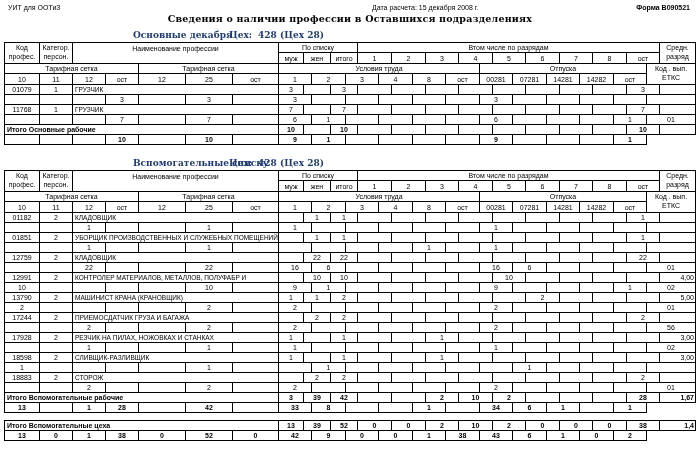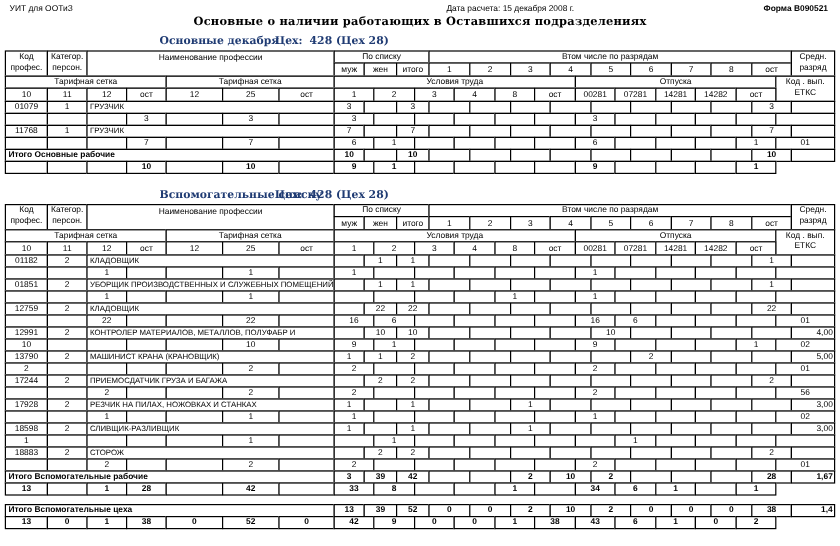--- a/index.html
+++ b/index.html
@@ -17,21 +17,21 @@
   .cell.r { text-align:right; padding-right:1px; }
   .b { font-weight:bold; }
   .name { font-size:6.5px; }
 </style>
 </head>
 <body>
 
 <div class="abs hdr-left">УИТ для ООТиЗ</div>
 <div class="abs hdr-date">Дата расчета: 15 декабря 2008 г.</div>
 <div class="abs hdr-form">Форма В090521</div>
-<div class="abs title">Основные о наличии работающих в Оставшихся подразделениях</div>
+<div class="abs title">Сведения о наличии профессии в Оставшихся подразделениях</div>
 
 <div id="tables">
     <div class="abs section-title" style="left: 133px; top: 30px;">Основные декабря</div>
     <div class="abs section-title" style="left: 229px; top: 30px;">Цех:</div>
     <div class="abs section-title" style="left: 258px; top: 30px;">428</div>
     <div class="abs section-title" style="left: 280px; top: 30px;">(Цех 28)</div>
     <div class="cell " style="left: 5px; width: 36px; top: 43px; height: 22px; line-height: 21px;"><span style="display:inline-block;line-height:9px;width:30px">Код профес.</span></div>
     <div class="cell " style="left: 40px; width: 34px; top: 43px; height: 22px; line-height: 21px;"><span style="display:inline-block;line-height:9px;width:30px">Категор. персон.</span></div>
     <div class="cell " style="left: 73px; width: 207px; top: 43px; height: 22px; line-height: 11px; vertical-align: top;">Наименование профессии</div>
     <div class="cell " style="left: 279px; width: 80px; top: 43px; height: 11px; line-height: 10px;">По списку</div>

